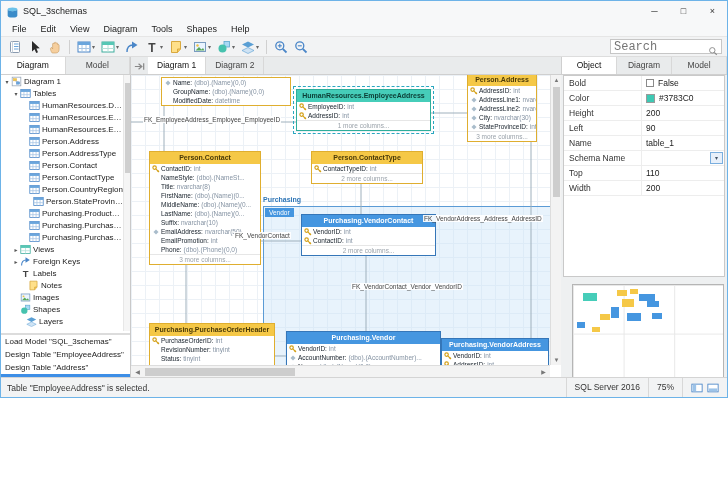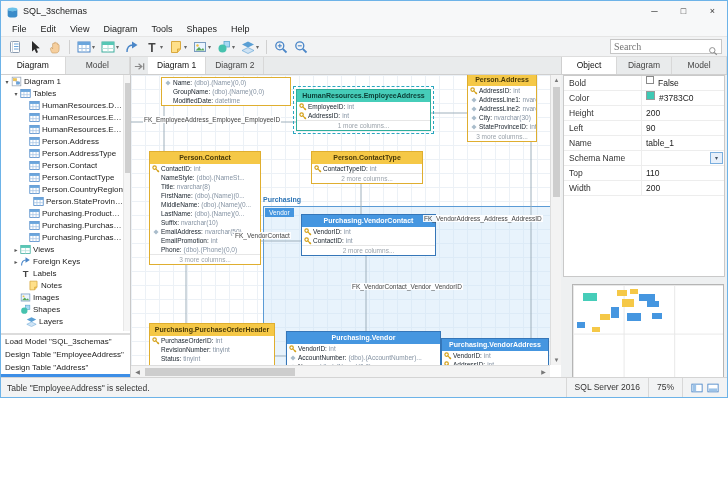--- a/index.html
+++ b/index.html
@@ -12,21 +12,21 @@
 .win-controls{margin-left:auto;display:flex;height:100%}
 .win-btn{width:29px;display:flex;align-items:center;justify-content:center;font-size:9px;color:#333}
 .menubar{position:absolute;left:0;top:20px;right:0;height:16px;background:#f7f8f9;display:flex;align-items:center;padding-left:4px;border-bottom:1px solid #e6e6e6}
 .menu-item{font-size:9px;color:#222;padding:0 7px;line-height:16px}
 .toolbar{position:absolute;left:0;top:36px;right:0;height:20px;background:#f2f3f4;border-bottom:1px solid #ddd;display:flex;align-items:center;padding-left:4px}
 .tool{height:18px;display:flex;align-items:center;padding:0 2px;margin:0 1px}
 .ic16{width:14px;height:14px;display:inline-block}
 .chev{font-size:6px;color:#666;margin-left:1px}
 .tsep{width:1px;height:14px;background:#d0d0d0;margin:0 4px;display:inline-block}
 .searchbox{position:absolute;right:5px;top:38px;width:112px;height:15px;background:#fff;border:1px solid #c6c6c6;display:flex;align-items:center;padding:0 3px;z-index:5}
-.searchbox input{border:none;outline:none;flex:1;font-size:10px;font-family:Liberation Serif, serif;color:#333;min-width:0;background:transparent}
+.searchbox input{border:none;outline:none;flex:1;font-size:12px;font-family:Liberation Mono, monospace;color:#333;min-width:0;background:transparent}
 .search-ic{width:10px;height:10px;flex:none}
 .tabrow{position:absolute;left:0;top:56px;right:0;height:18px;background:#e9ebec;border-bottom:1px solid #cfcfcf;display:flex}
 .tab{font-size:8.5px;color:#444;line-height:17px;padding:0 9px;border-right:1px solid #d8d8d8;white-space:nowrap}
 .tab.active{background:#fff;color:#111}
 .lefttabs{width:130px;border-right:1px solid #cfcfcf;display:flex;flex:none}
 .lefttabs .tab{flex:1;text-align:center;padding:0}
 .dtabs{flex:1;display:flex;min-width:0}
 .navico{width:13px;height:13px;margin:2px 2px 0 2px;flex:none}
 .rtabs{width:166px;display:flex;border-left:1px solid #cfcfcf;flex:none}
 .rtabs .tab{flex:1;text-align:center;padding:0}
@@ -65,21 +65,21 @@
 .fklabel{position:absolute;z-index:4;font-size:6.5px;color:#444;background:rgba(255,255,255,0.92);padding:0 1px;white-space:nowrap}
 .vscroll{position:absolute;right:0;top:0;width:11px;bottom:12px;background:#f3f3f3;border-left:1px solid #ddd}
 .hscroll{position:absolute;left:0;right:11px;bottom:0;height:12px;background:#f3f3f3;border-top:1px solid #ddd}
 .sb-arrow{position:absolute;color:#777;font-size:6px;line-height:6px;width:7px;text-align:center}
 .vthumb{position:absolute;left:2px;top:12px;width:7px;height:110px;background:#cdcdcd}
 .hthumb{position:absolute;top:2px;left:14px;height:8px;width:150px;background:#cdcdcd}
 .rightpanel{position:absolute;right:0;top:0;width:166px;bottom:0;background:#eef0f1}
 .props{position:absolute;left:2px;right:2px;top:0;height:202px;background:#fff;border:1px solid #c9c9c9;overflow:hidden}
 .prow{display:flex;height:15px;border-bottom:1px solid #ededed;font-size:8.5px}
 .pk{width:78px;line-height:14px;padding-left:5px;color:#333;border-right:1px solid #ededed;white-space:nowrap;overflow:hidden;flex:none}
-.pv{flex:1;line-height:14px;padding-left:4px;color:#222;display:flex;position:relative;white-space:nowrap;overflow:hidden}
+.pv{flex:1;line-height:14px;padding-left:4px;color:#222;display:flex;align-items:center;position:relative;white-space:nowrap;overflow:hidden}
 .cb{width:8px;height:8px;border:1px solid #8a8a8a;background:#fff;margin-right:4px;flex:none;display:inline-block}
 .swatch{width:9px;height:9px;border:1px solid #9a9a9a;margin-right:4px;flex:none;display:inline-block}
 .ddbtn{position:absolute;right:1px;top:1px;bottom:1px;width:13px;background:#e8f0fa;border:1px solid #7aaede;color:#456;font-size:6px;display:flex;align-items:center;justify-content:center}
 .minimap{position:absolute;left:11px;top:209px;width:152px;height:146px;background:#fff;border:1px solid #b5b5b5;background-image:linear-gradient(#e8e8e8 1px,transparent 1px),linear-gradient(90deg,#e8e8e8 1px,transparent 1px);background-size:50.6px 48.6px}
 .mmb{position:absolute}
 .zoomctl{position:absolute;left:11px;top:362px;width:152px;height:14px;display:flex;align-items:center}
 .zbtn{width:12px;text-align:center;font-size:10px;color:#666;line-height:12px}
 .ztrack{flex:1;height:3px;background:#c9c9c9;margin:0 4px;position:relative}
 .zhandle{position:absolute;top:-3px;width:9px;height:9px;background:#4596e0;border:1px solid #2f6fb0}
 .statusbar{position:absolute;left:0;bottom:0;right:0;height:20px;background:#f2f3f4;border-top:1px solid #d4d4d4;display:flex;align-items:center;font-size:8.5px;color:#333}

